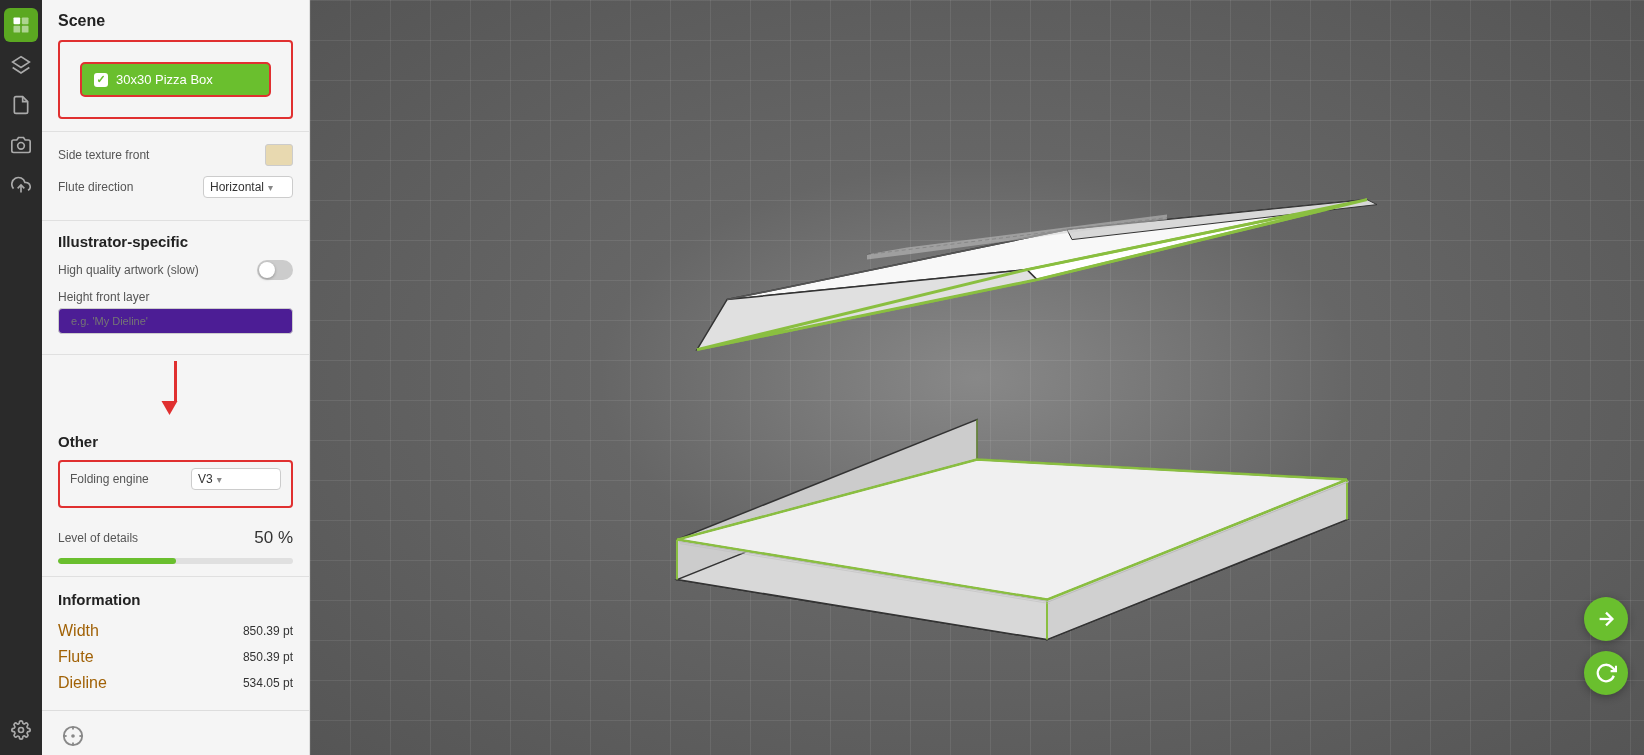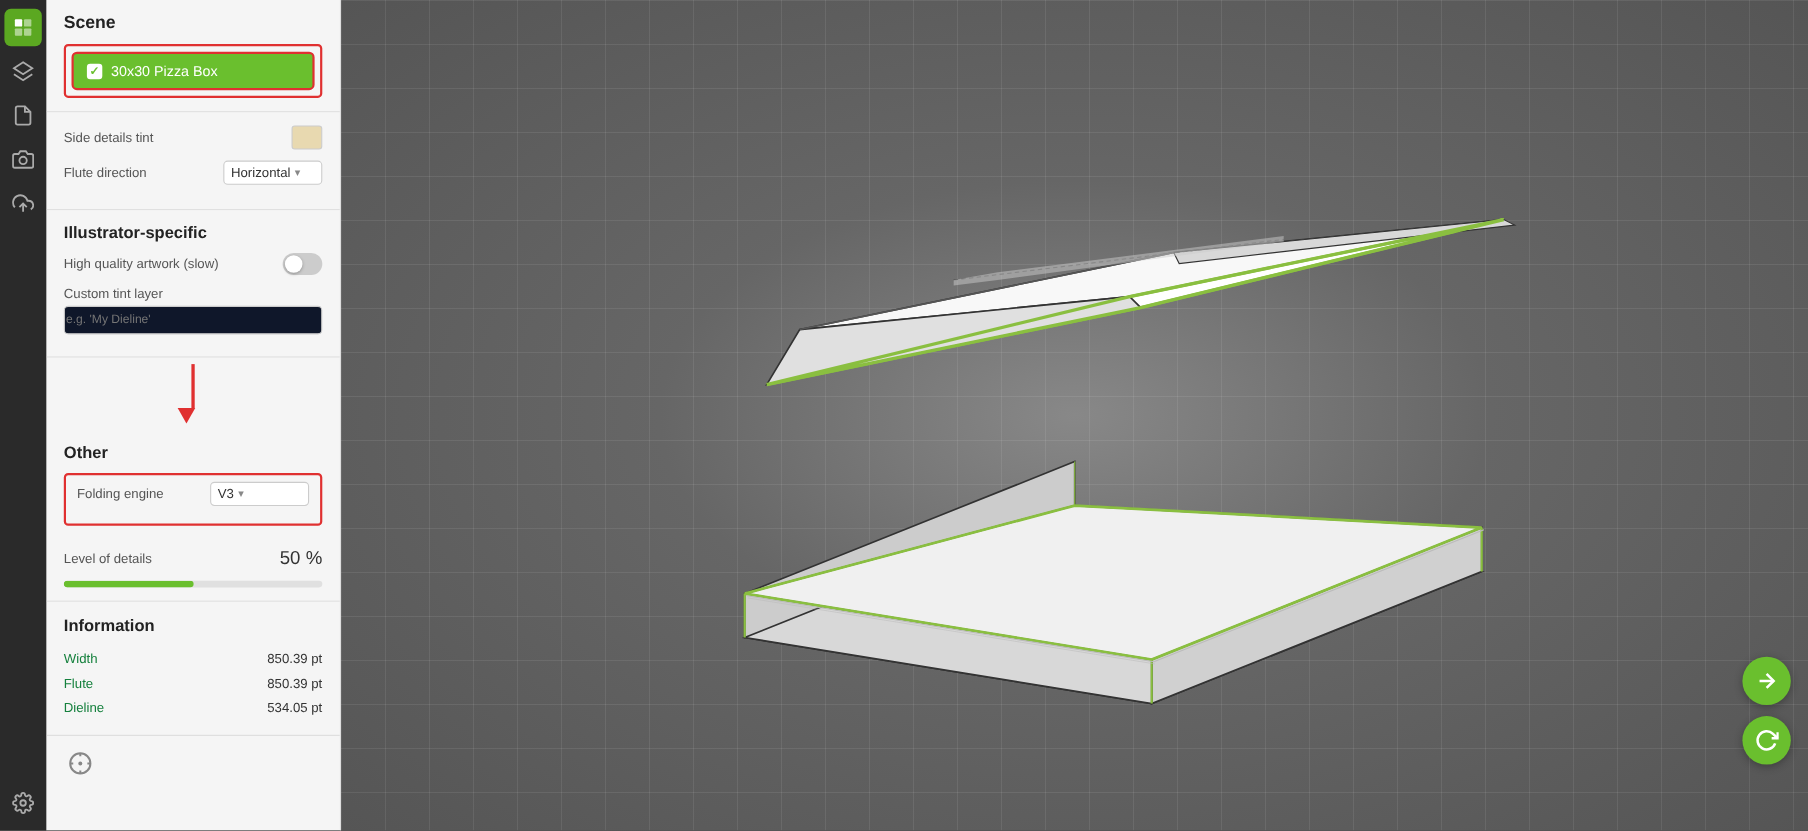--- a/index.html
+++ b/index.html
@@ -84,21 +84,21 @@
       content: '✓';
       font-size: 11px;
       color: #6abf2e;
       font-weight: 700;
     }
 
     
     .highlight-box {
       border: 2px solid #e03030;
       border-radius: 4px;
-      padding: 5px;
+      padding: 20px;
     }
 
     .prop-row {
       display: flex;
       align-items: center;
       justify-content: space-between;
       margin-bottom: 10px;
     }
     .prop-label {
       font-size: 12px;
@@ -160,24 +160,24 @@
       left: 2px;
       transition: left 0.2s;
       box-shadow: 0 1px 3px rgba(0,0,0,0.3);
     }
 
     .text-input {
       width: 82px;
       height: 26px;
       border: 1px solid #ccc;
       border-radius: 4px;
-      padding: 0 1px;
+      padding: 0 12px;
       font-size: 11px;
       color: #aaa;
-      background: #0f172a;
+      background: #4c1d95;
     }
 
     
     .red-arrow {
       display: flex;
       justify-content: center;
       padding: 6px 0;
     }
     .red-arrow-line {
       width: 3px;
@@ -220,22 +220,22 @@
     .info-section {
       padding: 14px 16px;
     }
     .info-row {
       display: flex;
       justify-content: space-between;
       align-items: center;
       padding: 4px 0;
     }
     .info-label {
-      font-size: 12px;
-      color: #15803d;
+      font-size: 16px;
+      color: #a16207;
     }
     .info-value {
       font-size: 12px;
       color: #333;
       font-weight: 400;
     }
 
     
     .viewport {
       flex: 1;
@@ -357,42 +357,42 @@
     <div class="highlight-box">
       <div class="scene-item">
         <div class="scene-item-checkbox"></div>
         <span>30x30 Pizza Box</span>
       </div>
     </div>
   </div>
 
   <div class="panel-section">
     <div class="prop-row">
-      <span class="prop-label">Side details tint</span>
+      <span class="prop-label">Side texture front</span>
       <div class="color-swatch"></div>
     </div>
     <div class="prop-row">
       <span class="prop-label">Flute direction</span>
       <div class="select-input">
         <span>Horizontal</span>
         <span class="select-chevron">▾</span>
       </div>
     </div>
   </div>
 
   <div class="panel-section">
     <div class="section-heading">Illustrator-specific</div>
     <div class="prop-row">
       <span class="prop-label">High quality artwork (slow)</span>
       <div class="toggle-switch">
         <div class="toggle-knob"></div>
       </div>
     </div>
     <div style="margin-bottom:8px;">
-      <div class="prop-label" style="margin-bottom:4px;">Custom tint layer</div>
+      <div class="prop-label" style="margin-bottom:4px;">Height front layer</div>
       <input class="text-input" type="text" style="width: 100%;" placeholder="e.g. 'My Dieline'">
     </div>
   </div>
 
   <div class="red-arrow">
     <div style="display:flex;flex-direction:column;align-items:center;">
       <div class="red-arrow-line"></div>
       <div class="red-arrow-head"></div>
     </div>
   </div>

